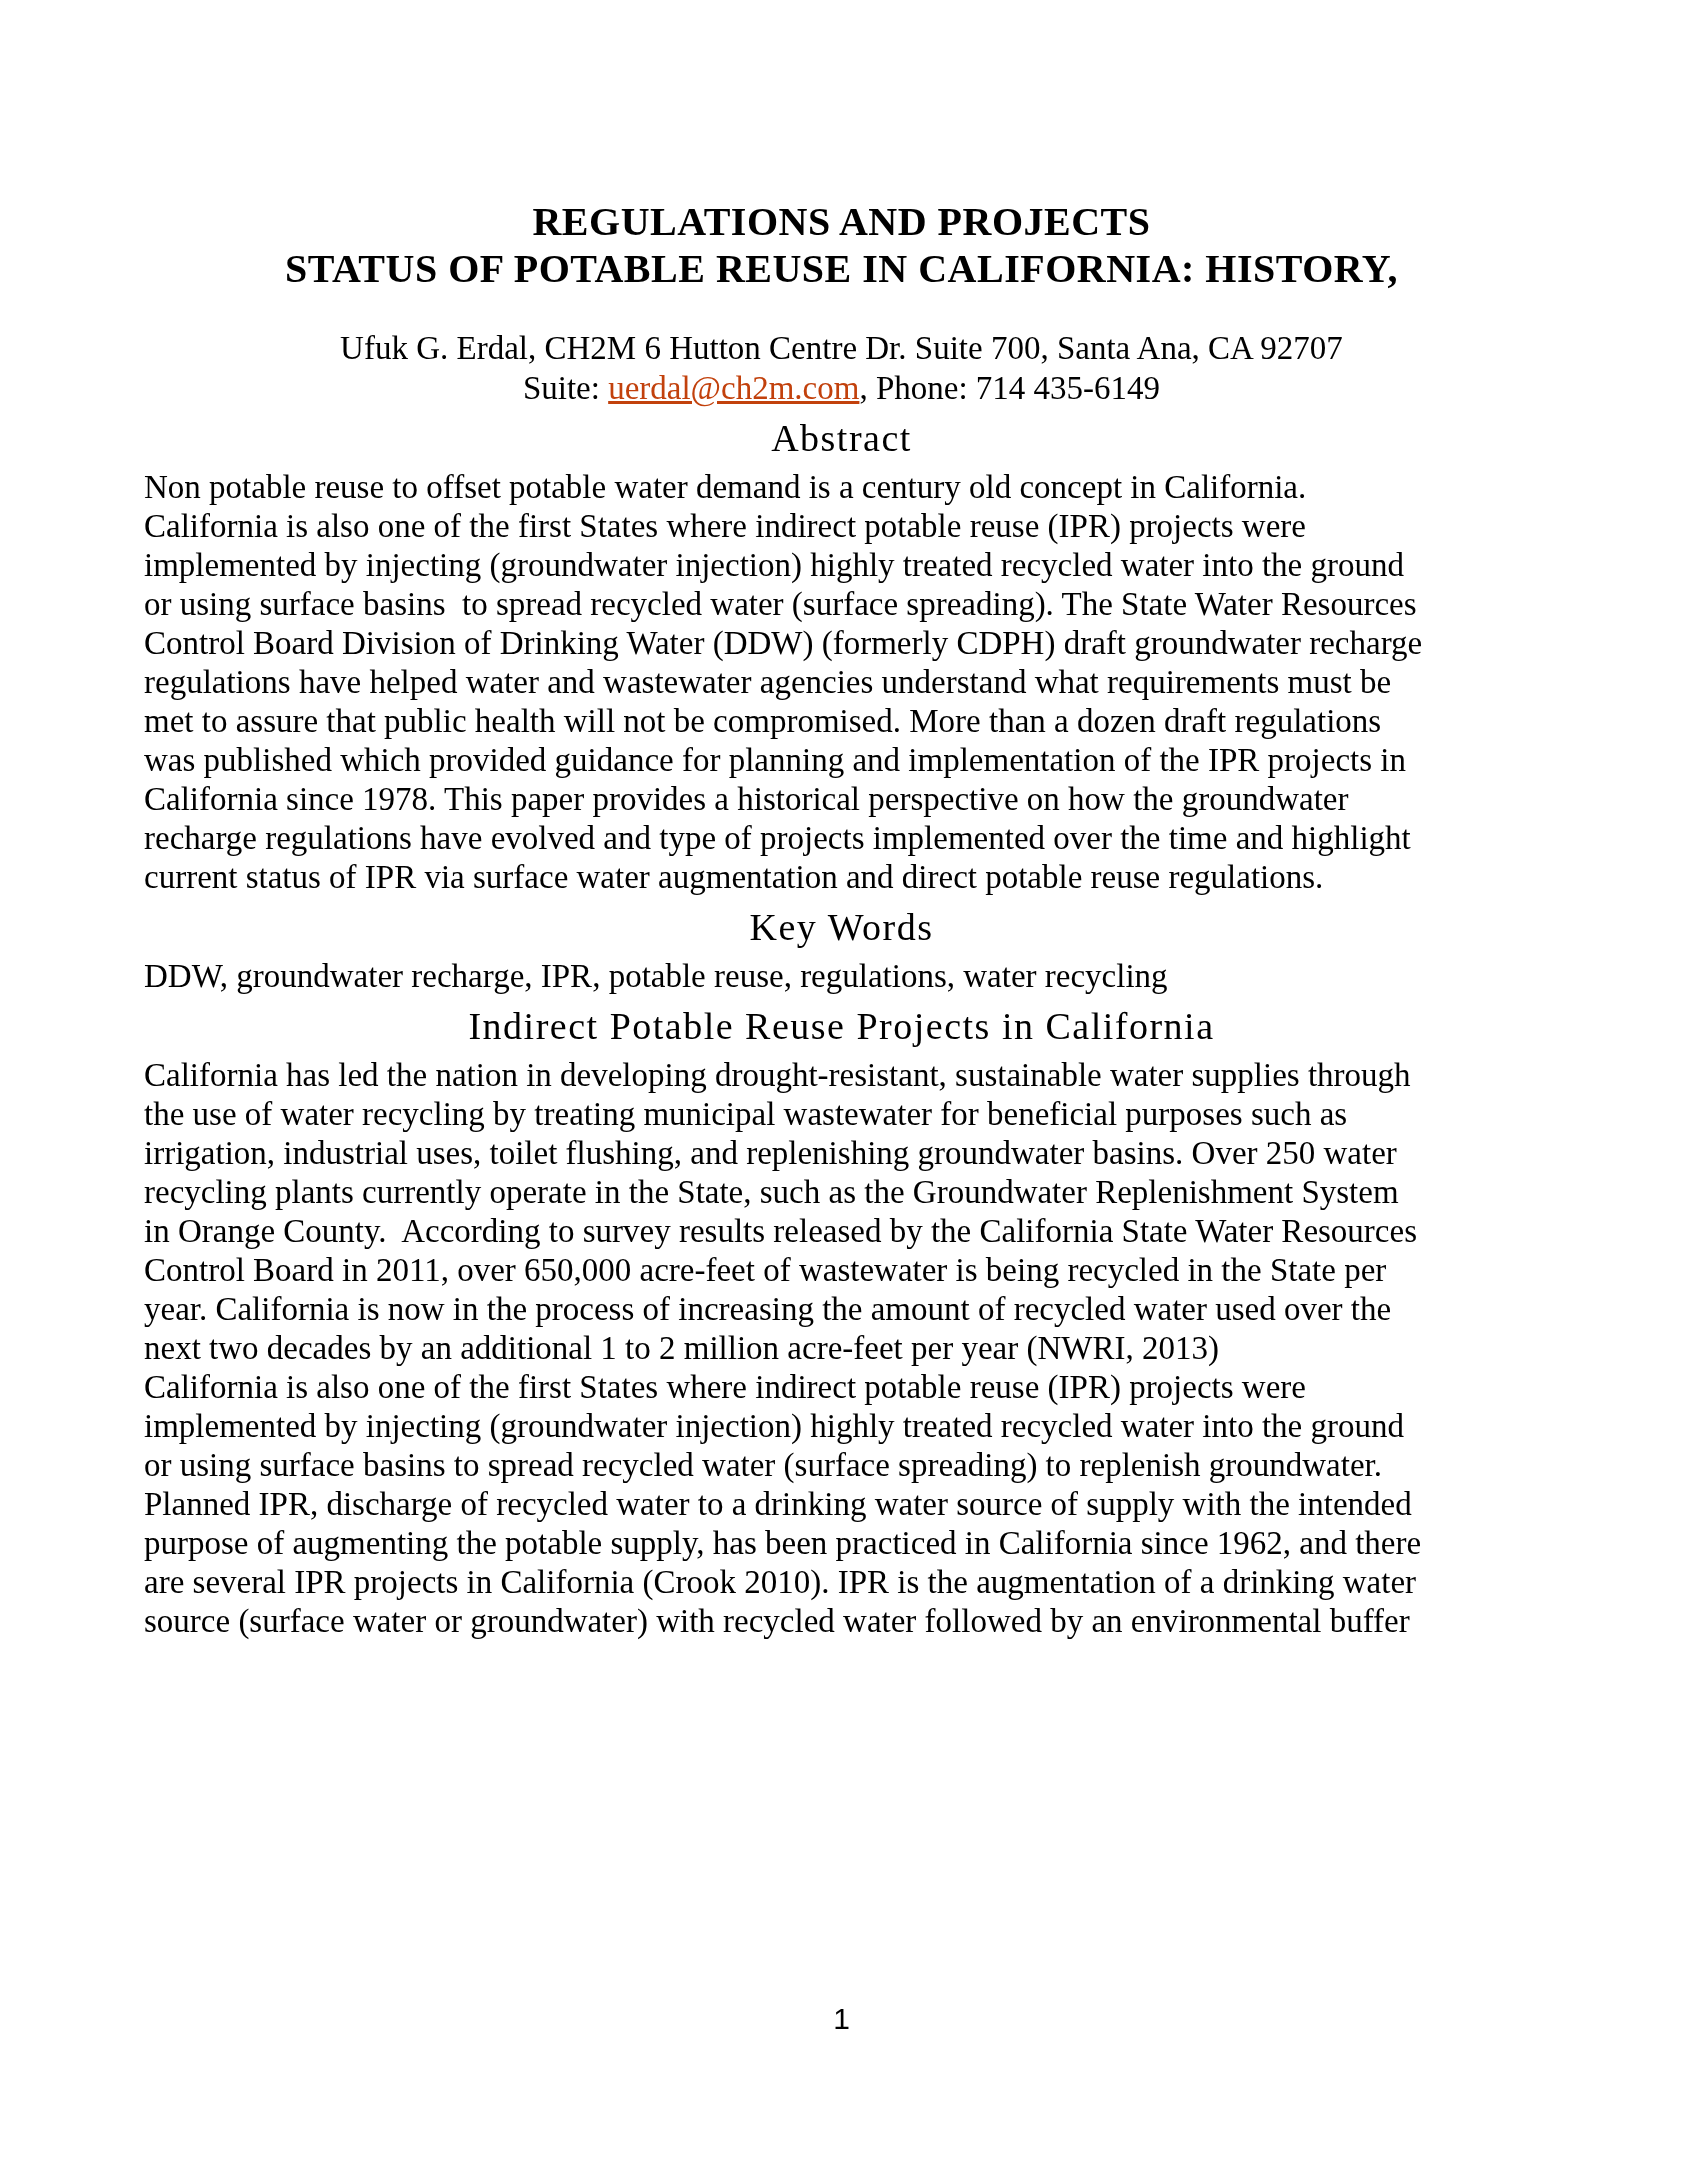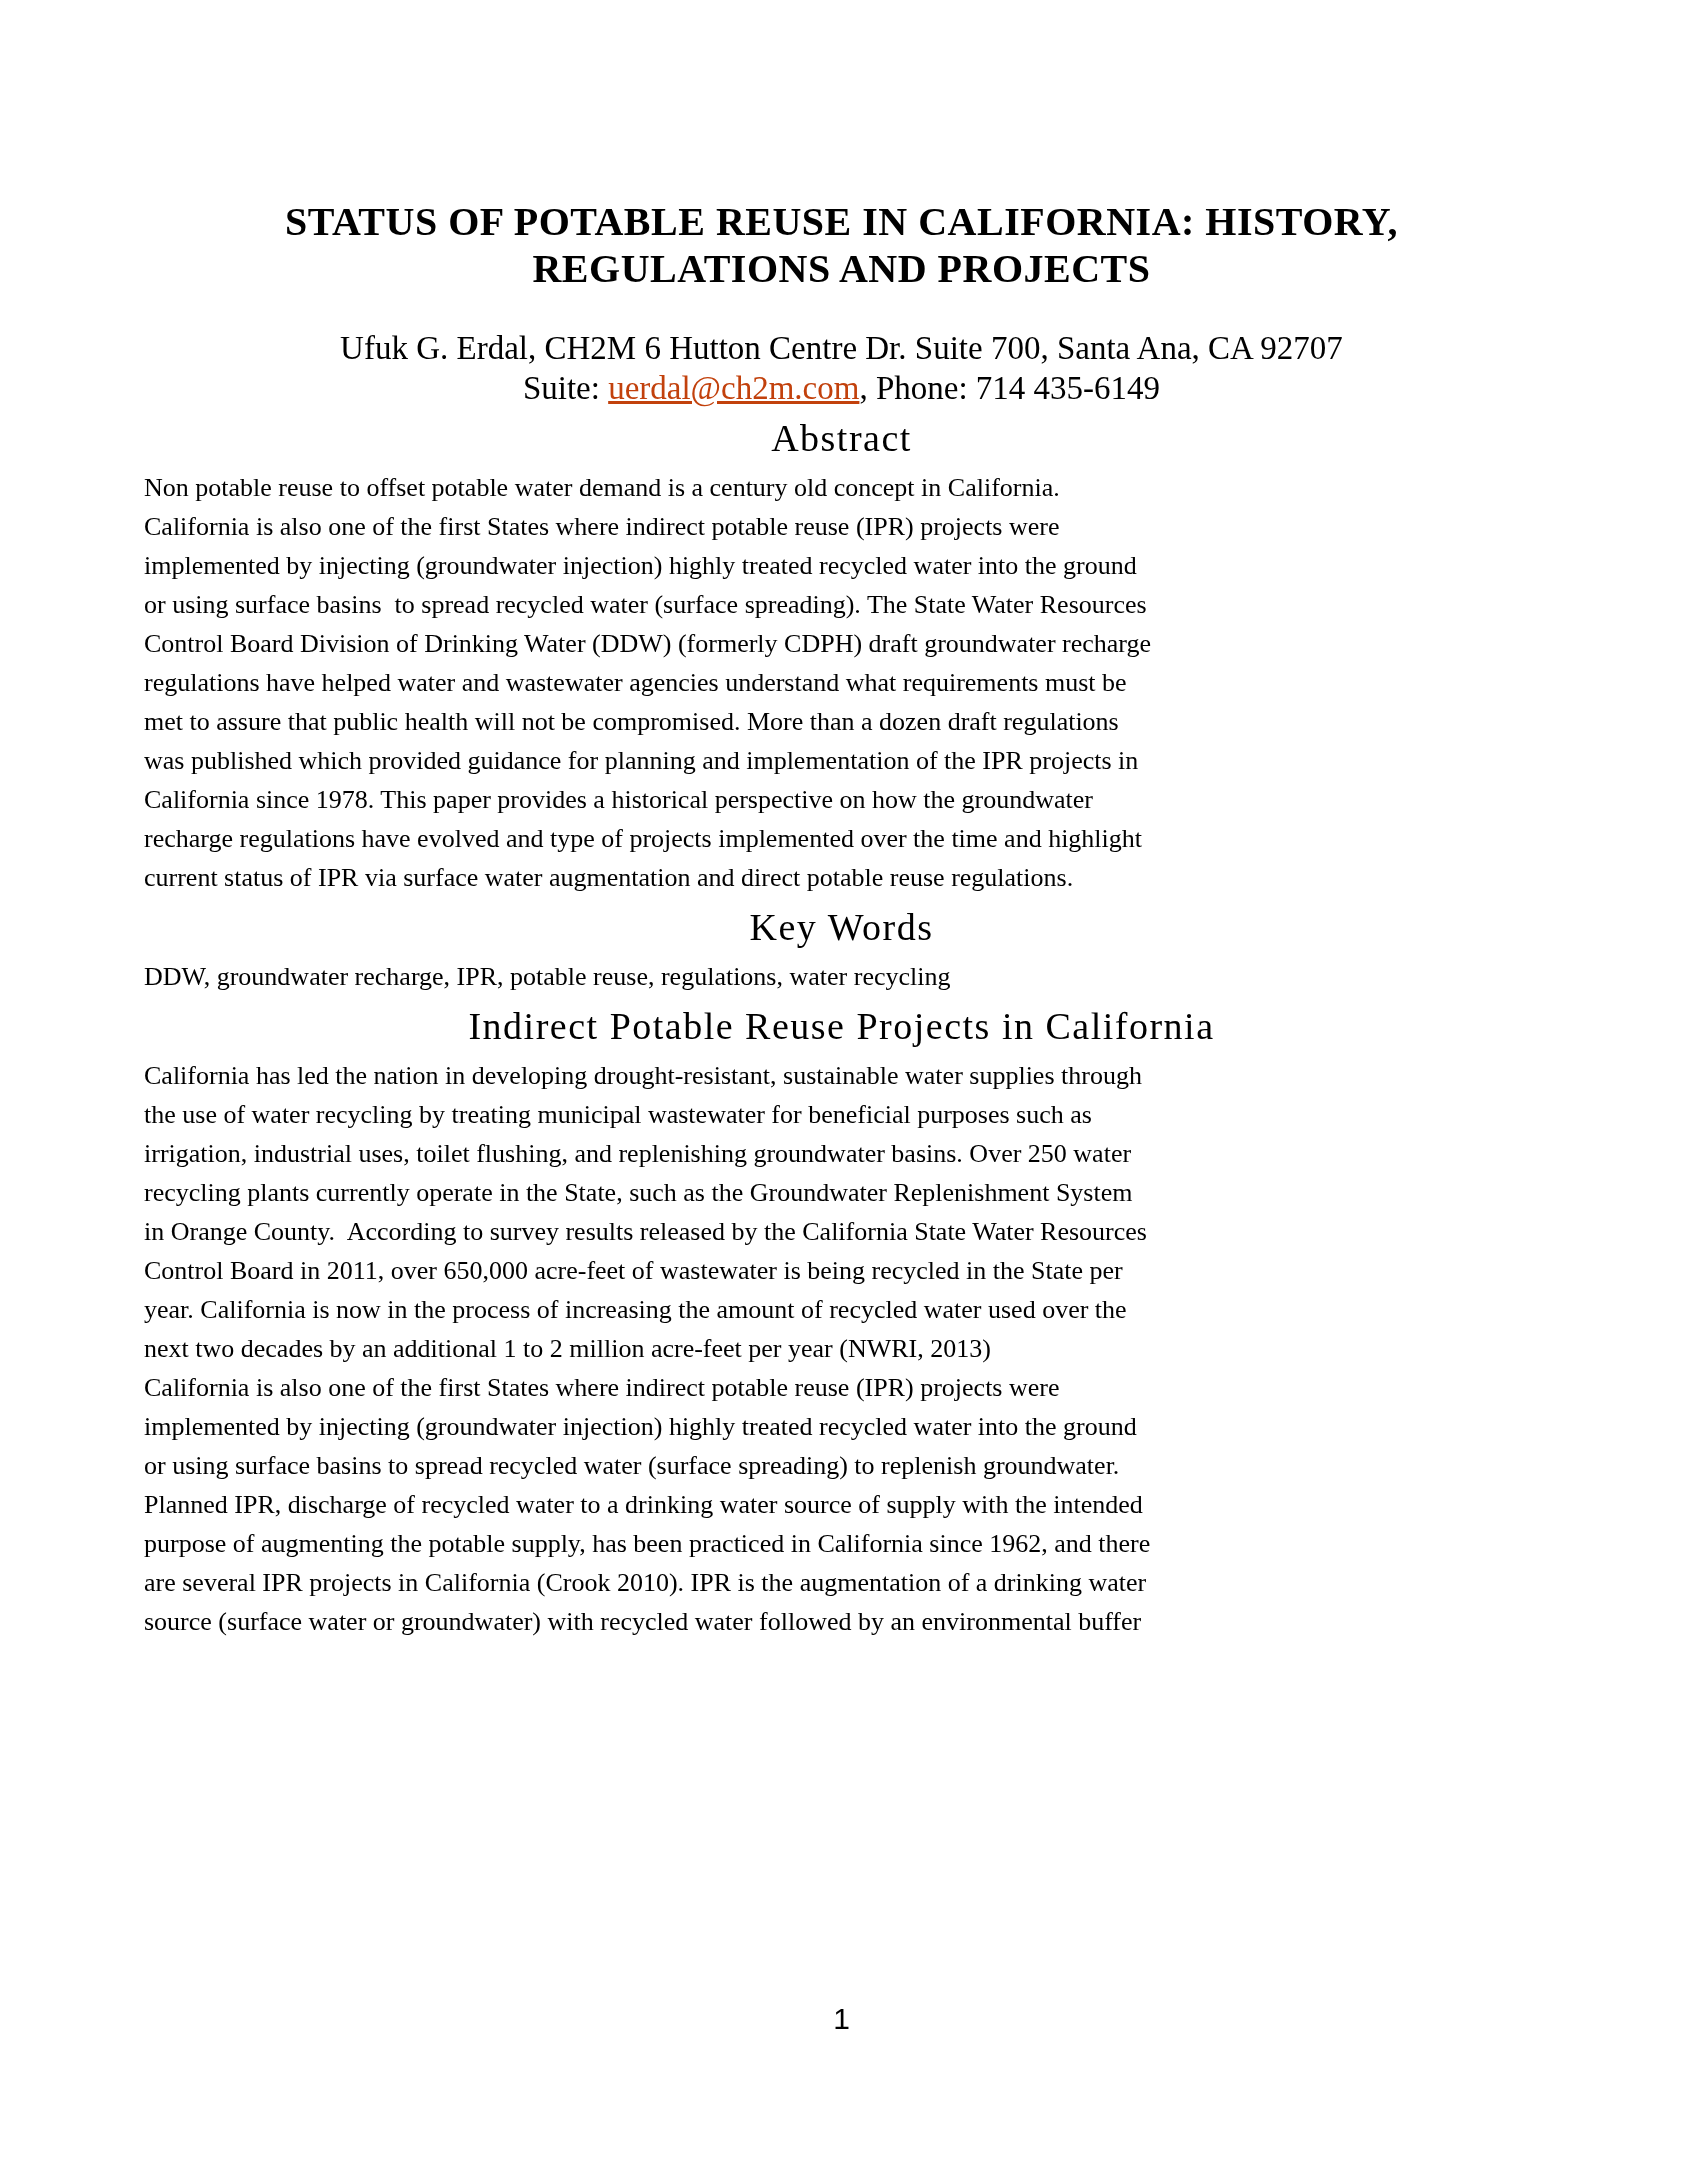--- a/index.html
+++ b/index.html
@@ -45,21 +45,21 @@
     font-size: 38px;
     line-height: 44px;
     font-weight: normal;
     letter-spacing: 1.5px;
   }
   .h-abstract  { margin-top: 42px; }
   .h-keywords  { margin-top: 42px; }
   .h-section   { margin-top: 69px; }
   p.body-text {
     margin: 0;
-    font-size: 26px;
+    font-size: 33px;
     line-height: 39px;
     white-space: pre-wrap;
     text-align: left;
   }
   .p-abstract  { margin-top: 38px; }
   .p-keywords  { margin-top: 36px; }
   .p-body1     { margin-top: 44px; }
   .p-body2     { margin-top: 33px; }
   .p-body3     { margin-top: 40px; }
   .footer-pagenum {
@@ -73,22 +73,22 @@
     line-height: 34px;
     color: #000000;
   }
 </style>
 </head>
 <body>
 
 <div class="page">
 
   <h1 class="doc-title">
+    <span>REGULATIONS AND PROJECTS</span>
     <span>STATUS OF POTABLE REUSE IN CALIFORNIA: HISTORY,</span>
-    <span>REGULATIONS AND PROJECTS</span>
   </h1>
 
   <div class="authors">
     <span class="line">Ufuk G. Erdal, CH2M 6 Hutton Centre Dr. Suite 700, Santa Ana, CA 92707</span>
     <span class="line"><span>Suite: </span><a class="email-link">uerdal@ch2m.com</a><span>, Phone: 714 435-6149</span></span>
   </div>
 
   <h2 class="heading h-abstract">Abstract</h2>
 
   <p class="body-text p-abstract">Non potable reuse to offset potable water demand is a century old concept in California.

